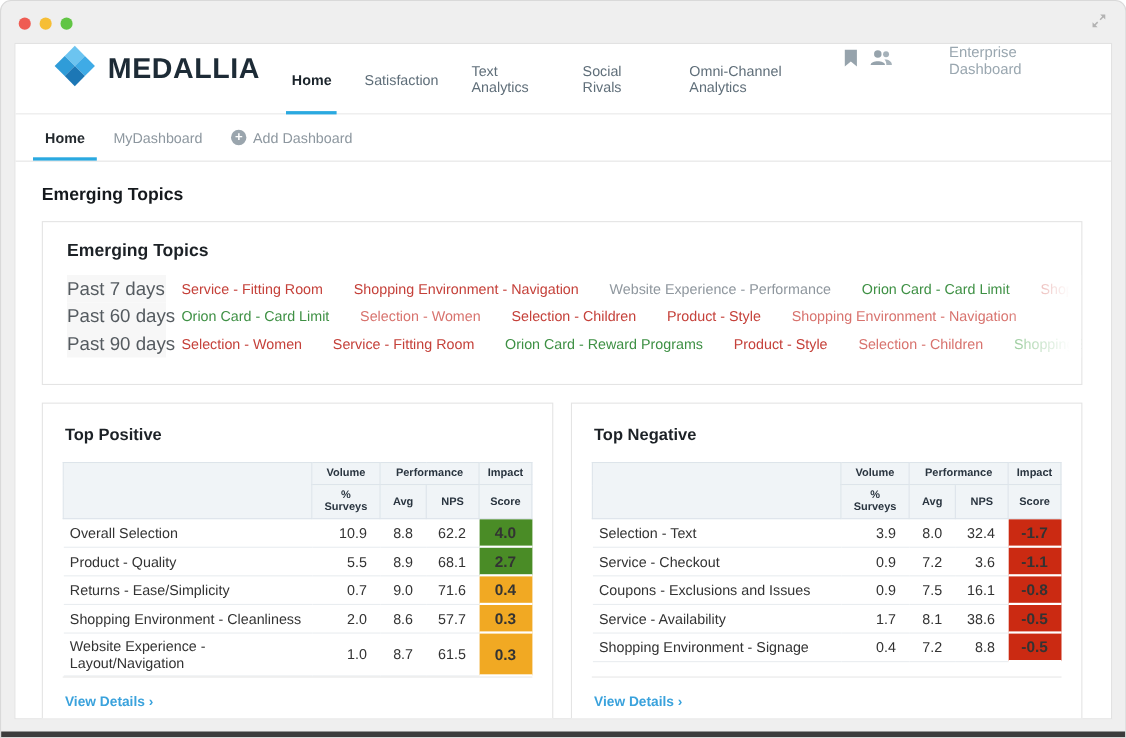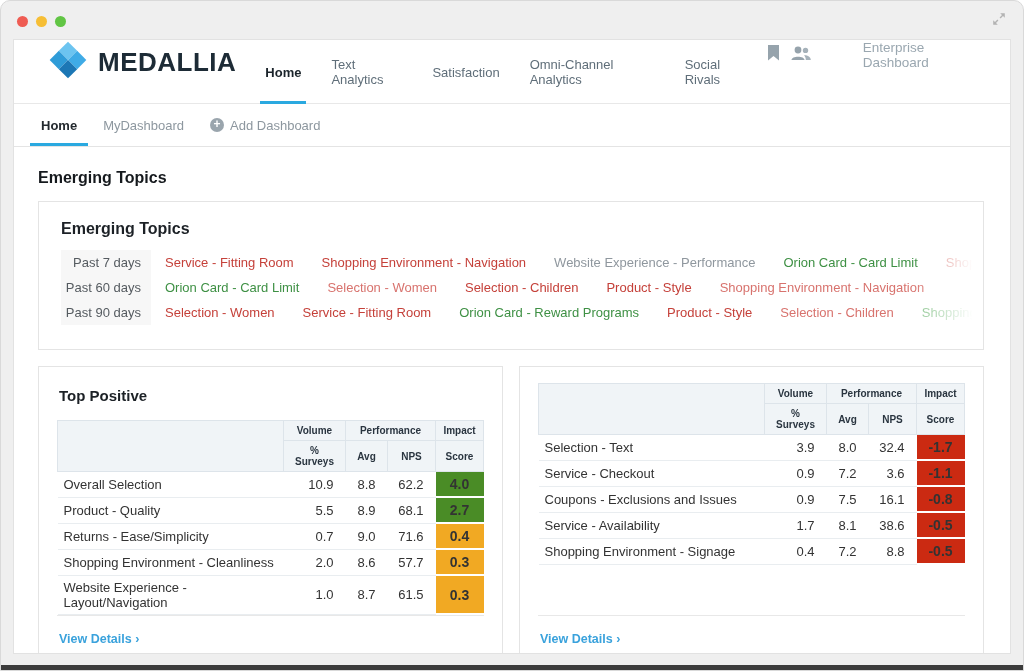--- a/index.html
+++ b/index.html
@@ -39,21 +39,21 @@
 
   
   .content { padding:16px 26px 0 24px; }
   .page-title { font-size:16px; font-weight:700; color:#15191d; margin:6px 0 14px 0; }
 
   .card { background:#fff; border:1px solid #e4e4e4; }
   .topics-card { padding:18px 0 24px 22px; position:relative; overflow:hidden; }
   .topics-title { font-size:16px; font-weight:700; color:#1c2126; margin-bottom:12px; }
   .topic-rows { position:relative; }
   .topic-row { display:flex; align-items:center; height:25px; white-space:nowrap; }
-  .topic-label { width:90px; min-width:90px; background:#f7f7f7; color:#555b60; font-size:13px; text-align:right; padding-right:10px; line-height:25px; height:25px; }
+  .topic-label { width:90px; min-width:90px; background:#f7f7f7; color:#555b60; font-size:17px; text-align:right; padding-right:10px; line-height:25px; height:25px; }
   .chips { display:flex; margin-left:14px; overflow:hidden; }
   .chip { font-size:13px; margin-right:28px; cursor:pointer; }
   .chip[data-color="red"] { color:#c5413a; }
   .chip[data-color="red-light"] { color:#d8736e; }
   .chip[data-color="green"] { color:#3e9044; }
   .chip[data-color="green-light"] { color:#8cc58f; }
   .chip[data-color="gray"] { color:#8f979e; }
   .fade-right { position:absolute; top:0; right:0; bottom:0; width:70px;
                 background:linear-gradient(to right, rgba(255,255,255,0), #ffffff 85%); pointer-events:none; }
 
@@ -102,24 +102,24 @@
             <polygon points="24,2 35,13 24,24 13,13" fill="#6cc4f0"></polygon>
             <polygon points="35,13 46,24 35,35 24,24" fill="#3fabe6"></polygon>
             <polygon points="13,13 24,24 13,35 2,24" fill="#2f9cd8"></polygon>
             <polygon points="24,24 35,35 24,46 13,35" fill="#1c77b5"></polygon>
           </svg>
         </span>
         <span class="brand-text">MEDALLIA</span>
       </div>
       <div class="mainnav">
         <div class="nav-item active">Home</div>
+        <div class="nav-item">Satisfaction</div>
         <div class="nav-item">Text Analytics</div>
-        <div class="nav-item">Satisfaction</div>
+        <div class="nav-item">Social Rivals</div>
         <div class="nav-item">Omni-Channel Analytics</div>
-        <div class="nav-item">Social Rivals</div>
       </div>
       <div class="hdr-right">
         <span>
           <svg width="13" height="16" viewBox="0 0 13 16">
               <path d="M1 0 H12 V15.5 L6.5 11 L1 15.5 Z" fill="#96a3ac"></path>
             </svg>
         </span>
         <span>
           <svg width="22" height="15" viewBox="0 0 22 15">
             <circle cx="8" cy="4" r="3.4" fill="#96a3ac"></circle>
@@ -245,20 +245,21 @@
                 <td class="score" data-color="amber">0.3</td>
               </tr>
             </tbody>
           </table>
           <div class="view-area">
             <span class="view-link">View Details ›</span>
           </div>
         </div>
 
         <div class="card impact-card">
+          <div class="impact-title">Top Negative</div>
           <table class="impact">
             <colgroup>
                 <col class="c-name">
                 <col class="c-sur">
                 <col class="c-avg">
                 <col class="c-nps">
                 <col class="c-score">
               </colgroup>
             <thead>
               <tr>

